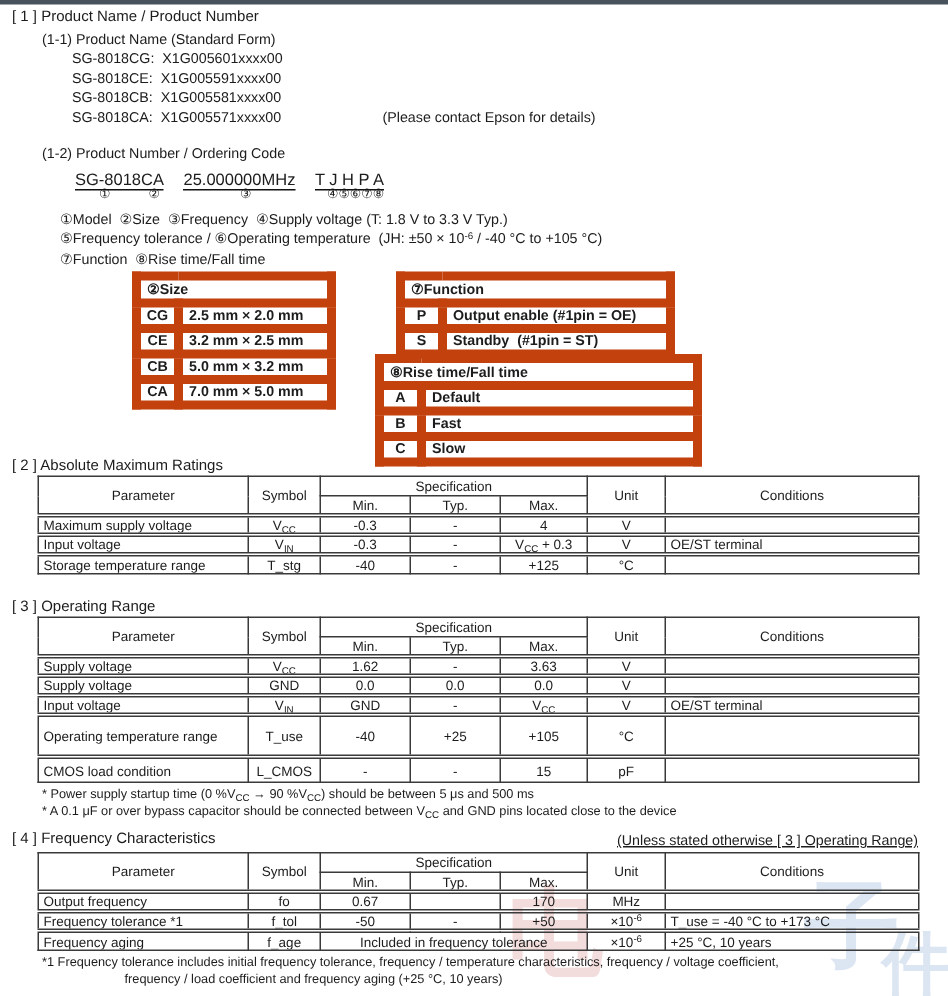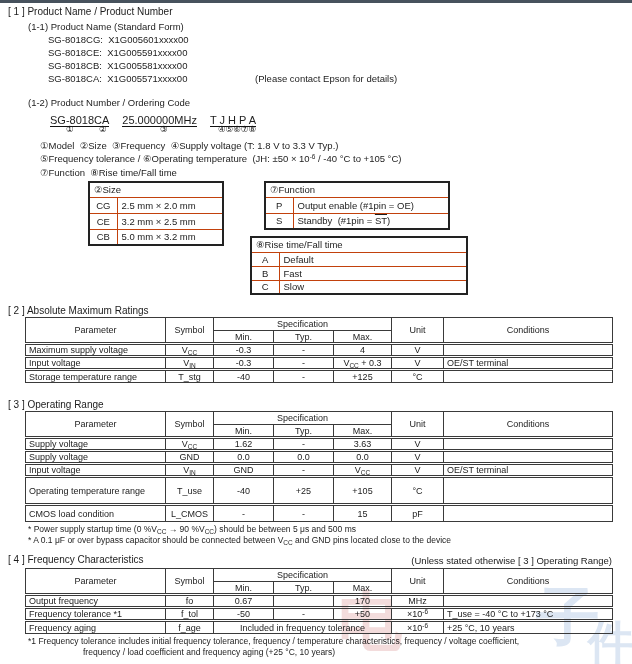--- a/index.html
+++ b/index.html
@@ -27,21 +27,21 @@
     border:1px solid #3a3a3a; font-size:9px; font-weight:normal;
     padding:0 3px; text-align:center; overflow:hidden; white-space:pre;
   }
   .spec tbody td { border-top:3px double #3a3a3a; }
   .spec td.l { text-align:left; }
   .spec tr.h13 { height:13px; } .spec tr.h28 { height:28px; } .spec tr.h17 { height:17px; }
 
   
   .mini { border:2px solid #222; }
   .mini th, .mini td {
-    border:1px solid #c2410c; font-size:9.5px; font-weight:normal;
+    border:6px solid #c2410c; font-size:9.5px; font-weight:bold;
     padding:0 4px; text-align:left; overflow:hidden; white-space:pre;
   }
   .mini td.c { text-align:center; padding:0 2px; }
   .mini tr { height:16px; }
   .mini tr.hdr { height:15px; }
 
   
   .wm { position:absolute; font-weight:bold; z-index:0; pointer-events:none; }
   .wm.pink { color:#f3dcdc; }
   .wm.blue { color:#dce6f3; }
@@ -94,20 +94,24 @@
           <td>2.5 mm × 2.0 mm</td>
         </tr>
     <tr>
           <td class="c">CE</td>
           <td>3.2 mm × 2.5 mm</td>
         </tr>
     <tr>
           <td class="c">CB</td>
           <td>5.0 mm × 3.2 mm</td>
         </tr>
+    <tr>
+          <td class="c">CA</td>
+          <td>7.0 mm × 5.0 mm</td>
+        </tr>
   </tbody>
     </table>
 
   <table class="mini" style="left:250px; top:181px; width:186px;margin-left:14px;">
     <colgroup>
         <col style="width:28px">
         <col>
       </colgroup>
     <tbody>
         <tr class="hdr">
@@ -274,21 +278,21 @@
         <td>15</td>
         <td>pF</td>
         <td class="l"></td>
       </tr>
     </tbody>
   </table>
   <div class="abs small-text" style="left:28px; top:524px;">* Power supply startup time (0 %V<sub>CC</sub> → 90 %V<sub>CC</sub>) should be between 5 μs and 500 ms</div>
   <div class="abs small-text" style="left:28px; top:535px;">* A 0.1 μF or over bypass capacitor should be connected between V<sub>CC</sub> and GND pins located close to the device</div>
 
   <div class="abs sec-title" style="left:8px; top:554px;">[ 4 ] Frequency Characteristics</div>
-  <div class="abs body-text" style="left:25px; top:555px; width:587px; text-align:right;">(Unless stated otherwise [ 3 ] Operating Range)</div>
+  <div class="abs body-text" style="left:25px; top:555px; width:587px; text-align:right;text-decoration:underline;">(Unless stated otherwise [ 3 ] Operating Range)</div>
   <table class="spec" style="left:25px; top:568px; width:587px;">
     <colgroup>
       <col style="width:140px">
         <col style="width:48px">
         <col style="width:60px">
         <col style="width:60px">
         <col style="width:58px">
         <col style="width:52px">
         <col style="width:169px">
     </colgroup>

